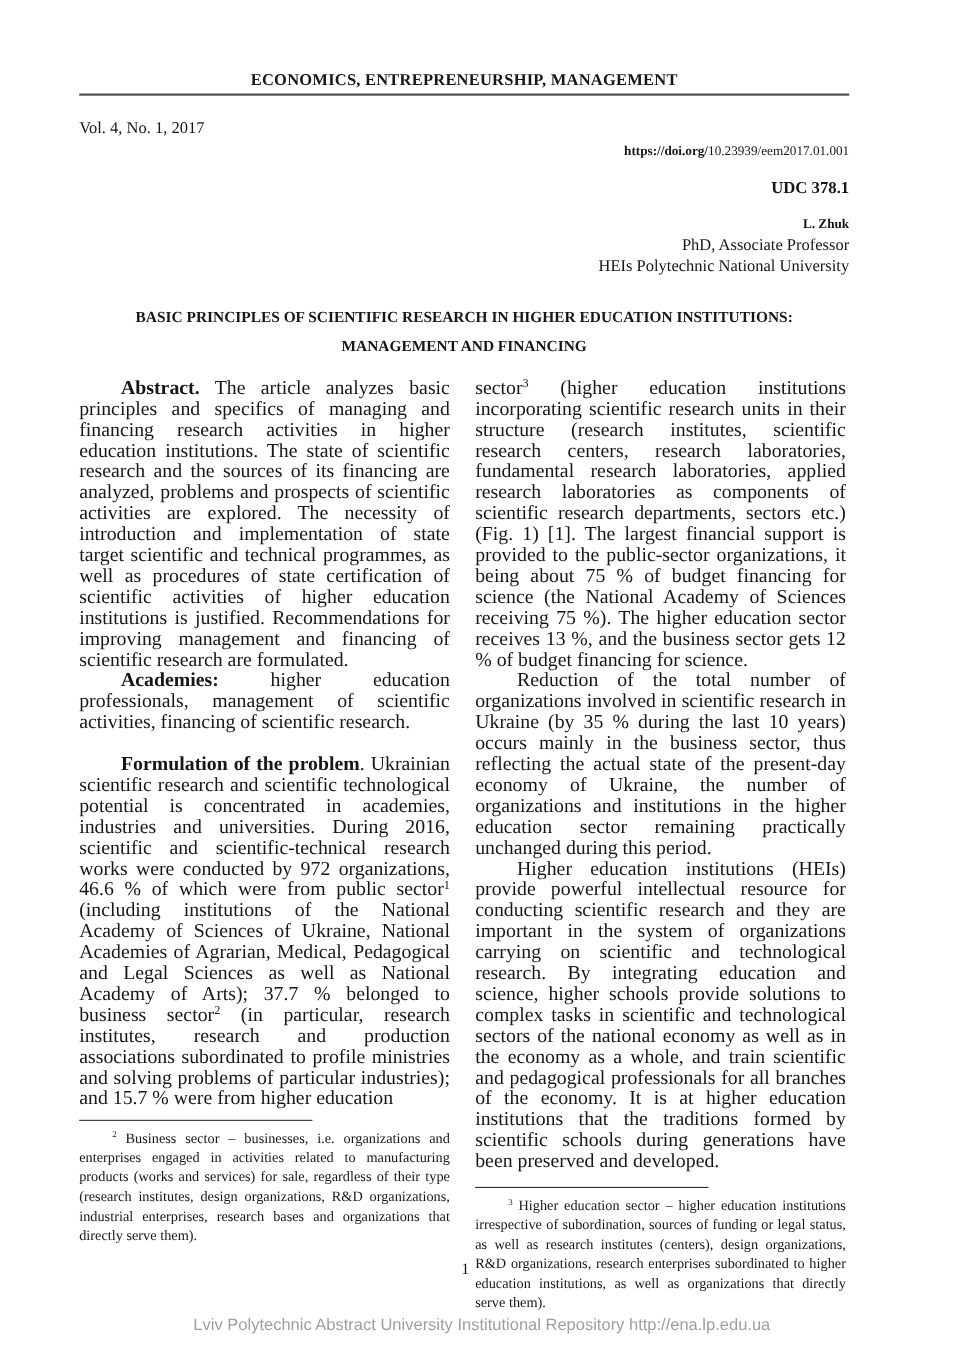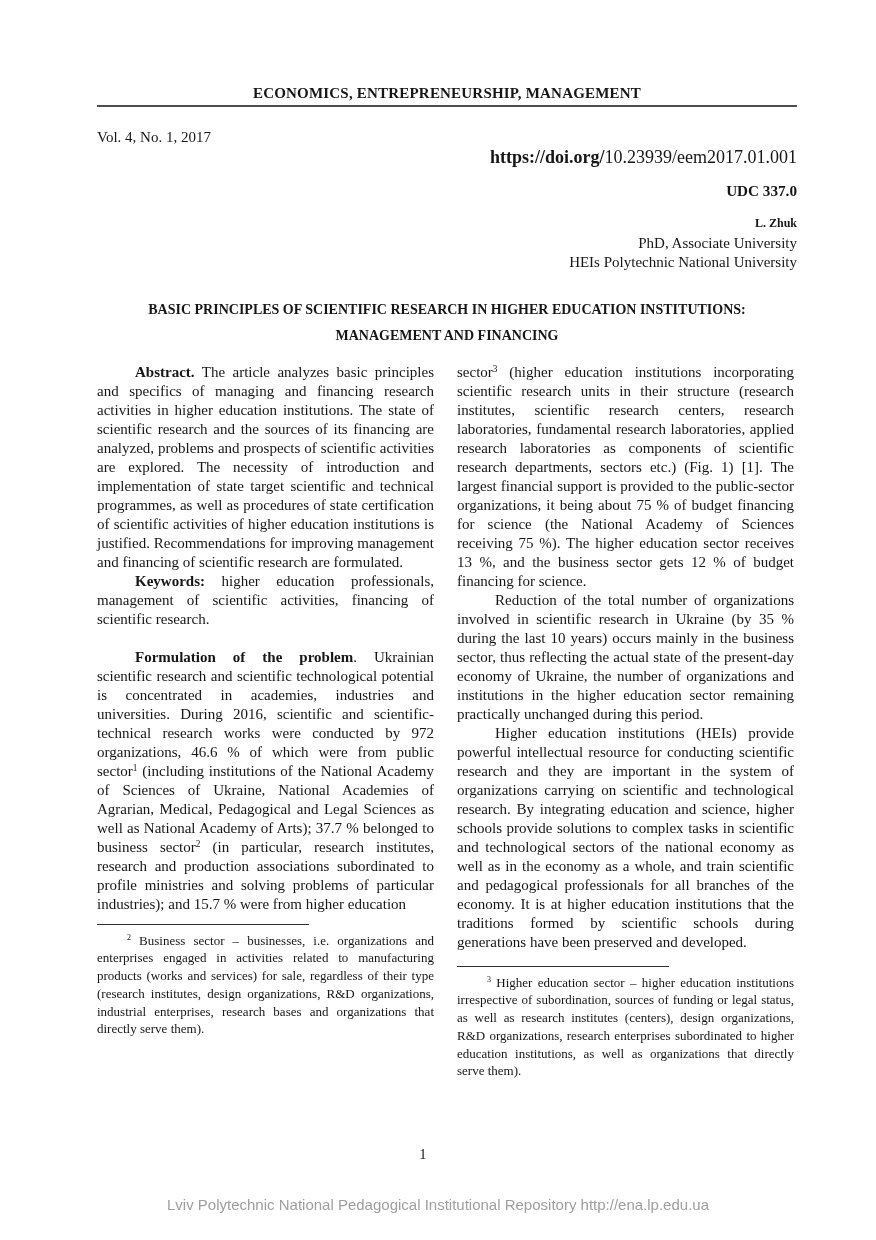--- a/index.html
+++ b/index.html
@@ -5,23 +5,23 @@
   html, body { margin: 0; padding: 0; }
   body {
     width: 876px; height: 1240px;
     background: #ffffff;
     color: #161616;
     font-family: "Liberation Serif", serif;
     position: relative;
     overflow: hidden;
   }
   .content {
-    margin-left: 97px;
+    margin-left: 72px;
     width: 700px;
-    padding-top: 84px;
+    padding-top: 64px;
   }
   .journal-title {
     text-align: center;
     font-weight: bold;
     font-size: 15px;
     line-height: 18px;
     letter-spacing: 0.2px;
   }
   .header-rule {
     margin-top: 3px;
@@ -31,21 +31,21 @@
   }
   .vol-row {
     margin-top: 21px;
     font-weight: normal;
     font-size: 15px;
     line-height: 18px;
   }
   .doi-row {
     margin-top: 2px;
     text-align: right;
-    font-size: 18px;
+    font-size: 12px;
     line-height: 18px;
   }
   .udc-row {
     margin-top: 16px;
     text-align: right;
     font-weight: bold;
     font-size: 15.2px;
     line-height: 18px;
   }
   .author-block {
@@ -68,21 +68,21 @@
     display: flex;
     gap: 23px;
   }
   .col {
     width: 337px;
     flex: 0 0 337px;
   }
   .p {
     text-align: justify;
     text-indent: 38px;
-    font-size: 15px;
+    font-size: 18px;
     line-height: 19px;
     margin: 0;
   }
   .p.noindent { text-indent: 0; }
   .p.gap-above { margin-top: 19px; font-family: Liberation Serif, serif; }
   .b { font-weight: bold; }
   .sup {
     font-size: 0.62em;
     position: relative;
     top: -0.5em;
@@ -127,48 +127,48 @@
 
 <div class="content">
 
   <div class="journal-title">ECONOMICS, ENTREPRENEURSHIP, MANAGEMENT</div>
   <hr class="header-rule">
 
   <div class="vol-row">Vol. 4, No. 1, 2017</div>
 
   <div class="doi-row"><span class="b">https://doi.org/</span><span>10.23939/eem2017.01.001</span></div>
 
-  <div class="udc-row">UDC 337.0</div>
+  <div class="udc-row">UDC 378.1</div>
 
   <div class="author-block">
     <div class="author-name">L. Zhuk</div>
-    <div>PhD, Associate University</div>
+    <div>PhD, Associate Professor</div>
     <div>HEIs Polytechnic National University</div>
   </div>
 
   <div class="article-title">BASIC PRINCIPLES OF SCIENTIFIC RESEARCH IN HIGHER EDUCATION INSTITUTIONS: MANAGEMENT AND FINANCING</div>
 
   <div class="columns">
 
     <div class="col">
       <p class="p"><span class="b">Abstract.</span><span> The article analyzes basic principles and specifics of managing and financing research activities in higher education institutions. The state of scientific research and the sources of its financing are analyzed, problems and prospects of scientific activities are explored. The necessity of introduction and implementation of state target scientific and technical programmes, as well as procedures of state certification of scientific activities of higher education institutions is justified. Recommendations for improving management and financing of scientific research are formulated.</span></p>
-      <p class="p"><span class="b">Keywords:</span><span> higher education professionals, management of scientific activities, financing of scientific research.</span></p>
+      <p class="p"><span class="b">Academies:</span><span> higher education professionals, management of scientific activities, financing of scientific research.</span></p>
       <p class="p gap-above"><span class="b">Formulation of the problem</span><span>. Ukrainian scientific research and scientific technological potential is concentrated in academies, industries and universities. During 2016, scientific and scientific-technical research works were conducted by 972 organizations, 46.6 % of which were from public sector</span><span class="sup">1</span><span> (including institutions of the National Academy of Sciences of Ukraine, National Academies of Agrarian, Medical, Pedagogical and Legal Sciences as well as National Academy of Arts); 37.7 % belonged to business sector</span><span class="sup">2</span><span> (in particular, research institutes, research and production associations subordinated to profile ministries and solving problems of particular industries); and 15.7 % were from higher education</span></p>
 
       <hr class="footnote-rule">
       <p class="footnote"><span class="sup">2</span><span> Business sector – businesses, i.e. organizations and enterprises engaged in activities related to manufacturing products (works and services) for sale, regardless of their type (research institutes, design organizations, R&amp;D organizations, industrial enterprises, research bases and organizations that directly serve them).</span></p>
     </div>
 
     <div class="col">
       <p class="p noindent"><span>sector</span><span class="sup">3</span><span> (higher education institutions incorporating scientific research units in their structure (research institutes, scientific research centers, research laboratories, fundamental research laboratories, applied research laboratories as components of scientific research departments, sectors etc.) (Fig. 1) [1]. The largest financial support is provided to the public-sector organizations, it being about 75 % of budget financing for science (the National Academy of Sciences receiving 75 %). The higher education sector receives 13 %, and the business sector gets 12 % of budget financing for science.</span></p>
       <p class="p">Reduction of the total number of organizations involved in scientific research in Ukraine (by 35 % during the last 10 years) occurs mainly in the business sector, thus reflecting the actual state of the present-day economy of Ukraine, the number of organizations and institutions in the higher education sector remaining practically unchanged during this period.</p>
       <p class="p">Higher education institutions (HEIs) provide powerful intellectual resource for conducting scientific research and they are important in the system of organizations carrying on scientific and technological research. By integrating education and science, higher schools provide solutions to complex tasks in scientific and technological sectors of the national economy as well as in the economy as a whole, and train scientific and pedagogical professionals for all branches of the economy. It is at higher education institutions that the traditions formed by scientific schools during generations have been preserved and developed.</p>
 
       <hr class="footnote-rule fn-spacer-top">
       <p class="footnote"><span class="sup">3</span><span> Higher education sector – higher education institutions irrespective of subordination, sources of funding or legal status, as well as research institutes (centers), design organizations, R&amp;D organizations, research enterprises subordinated to higher education institutions, as well as organizations that directly serve them).</span></p>
     </div>
 
   </div>
 
 </div>
 
 <div class="page-number">1</div>
-<div class="repository-footer">Lviv Polytechnic National Pedagogical Institutional Repository http://ena.lp.edu.ua</div>
+<div class="repository-footer">Lviv Polytechnic Abstract University Institutional Repository http://ena.lp.edu.ua</div>
 
 </body></html>

